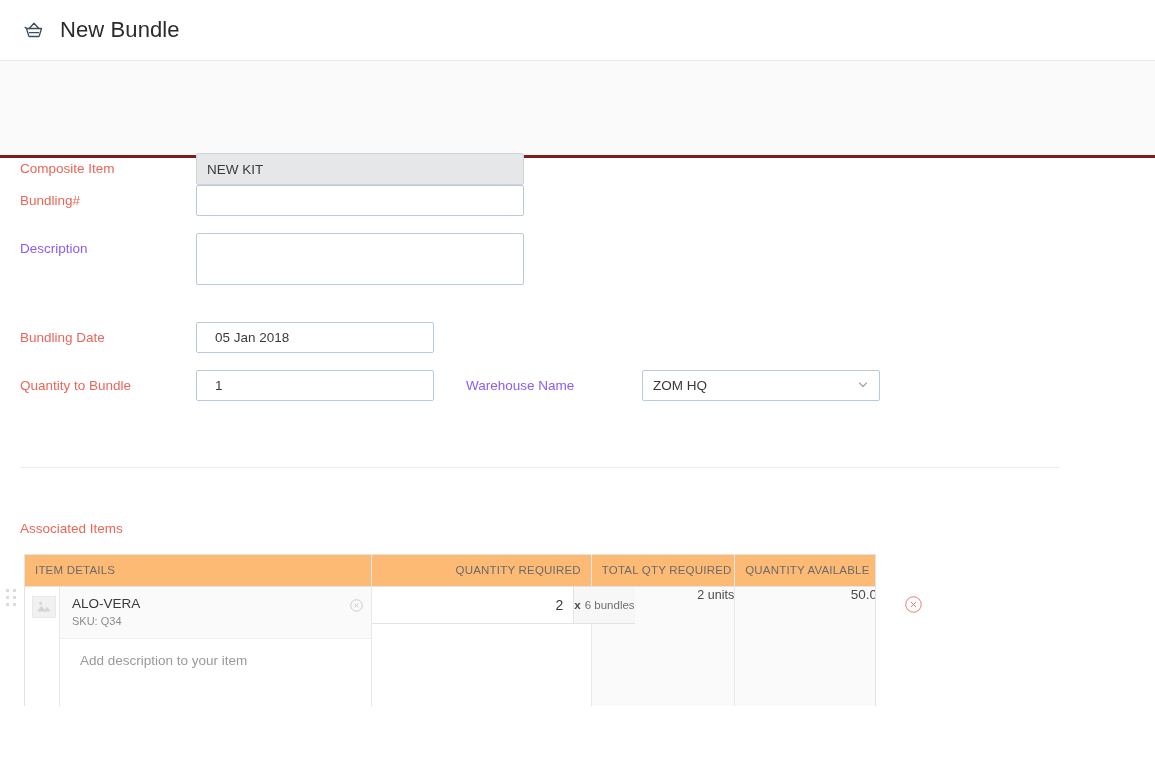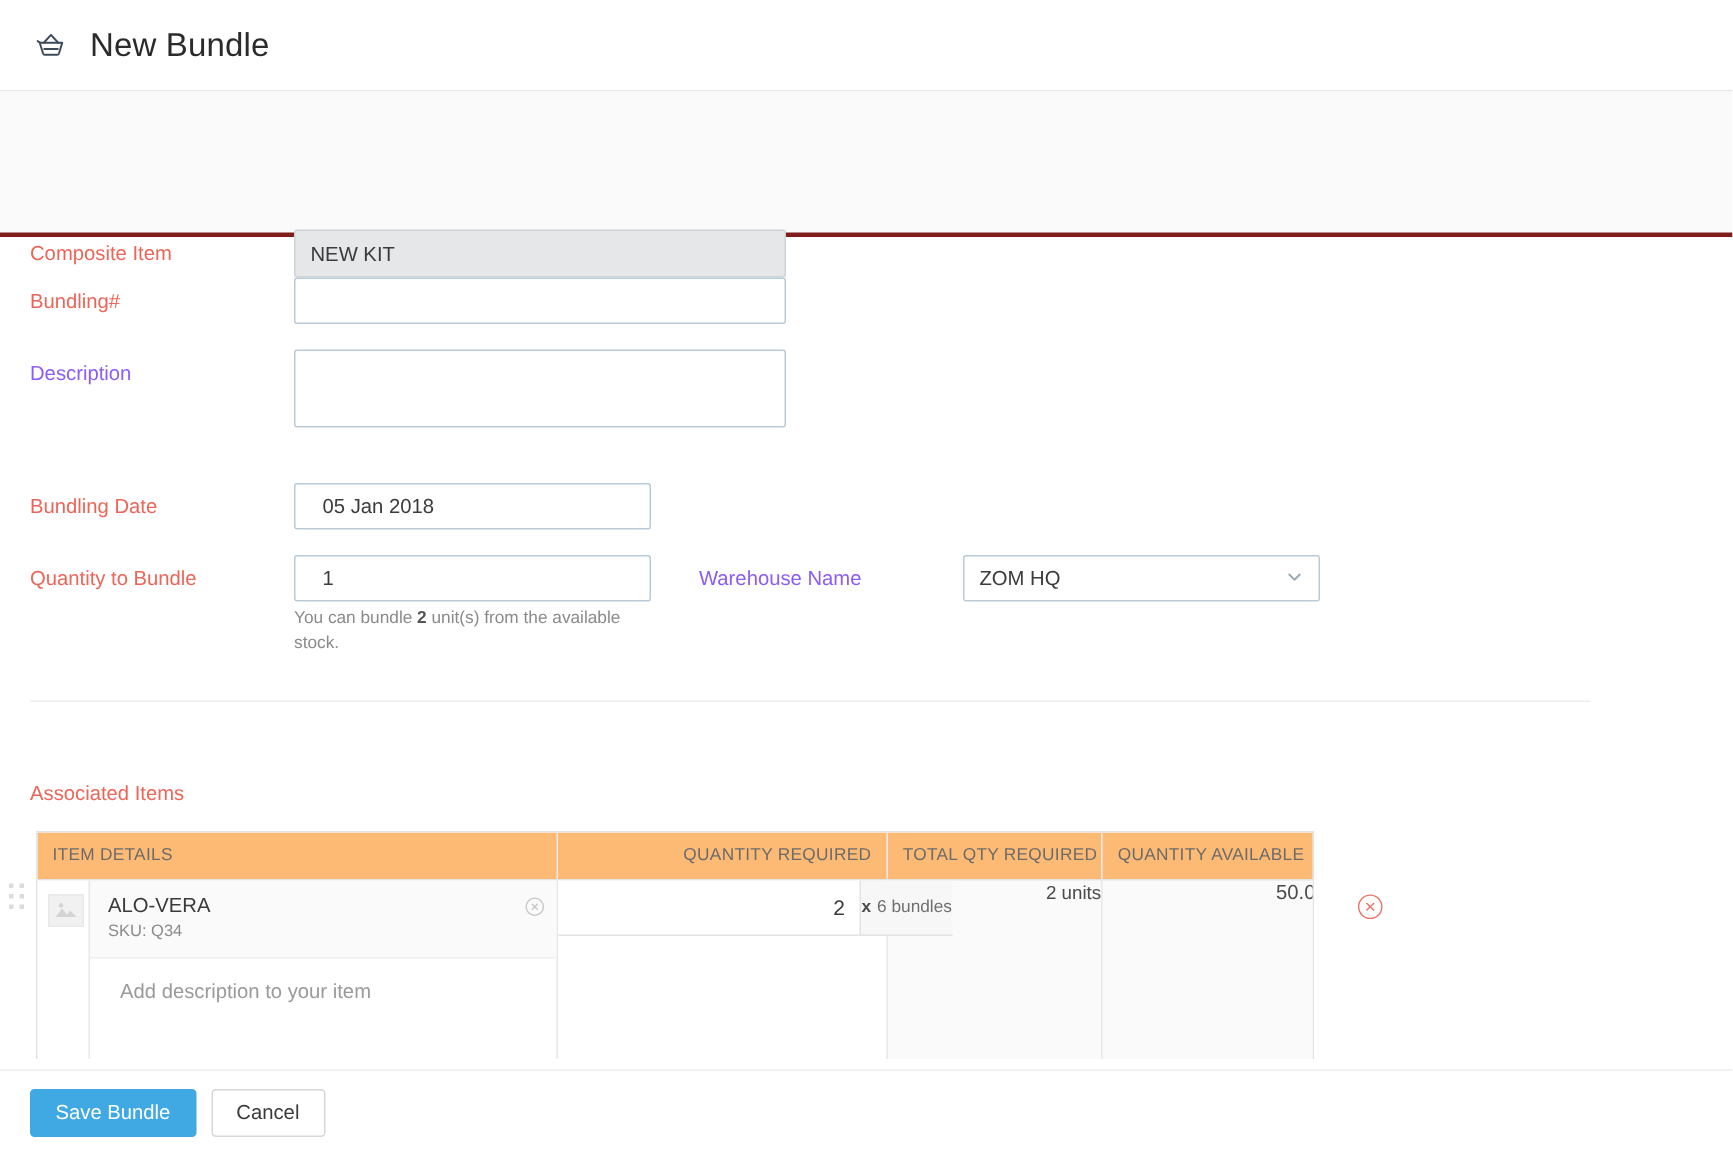--- a/index.html
+++ b/index.html
@@ -297,23 +297,20 @@
 
   <span class="field-label lbl" id="lbl-desc">Description</span>
   <textarea class="tinput" id="inp-desc" placeholder="" style=""></textarea>
 
   <span class="field-label lbl req" id="lbl-date">Bundling Date</span>
   <input class="tinput" id="inp-date" type="text" value="05 Jan 2018" style="">
 
   <span class="field-label lbl req" id="lbl-qty">Quantity to Bundle</span>
   <input class="tinput" id="inp-qty" type="text" value="1" style="">
 
-  <div class="helper">
-    <span>You can bundle </span><b>2</b><span> unit(s) from the available stock.</span>
-  </div>
 
   <span class="field-label lbl" id="lbl-wh">Warehouse Name</span>
   <div class="select-wrap">
     <span>ZOM HQ</span>
     <span class="chev">
       <svg width="12" height="12" viewBox="0 0 12 12" fill="none" stroke="#9aabb8" stroke-width="1.3" stroke-linecap="round" stroke-linejoin="round">
           <path d="M2.5 4.5 L6 8 L9.5 4.5"></path>
         </svg>
     </span>
   </div>
@@ -391,18 +388,14 @@
     </table>
   </div>
 
   <span class="row-delete">
     <svg width="17" height="17" viewBox="0 0 18 18" fill="none" stroke="#ec7265" stroke-width="1">
       <circle cx="9" cy="9" r="8.2"></circle>
       <path d="M6.3 6.3 L11.7 11.7 M11.7 6.3 L6.3 11.7"></path>
     </svg>
   </span>
 
-  <div class="footer">
-    <button class="btn btn-primary">Save Bundle</button>
-    <button class="btn btn-secondary">Cancel</button>
-  </div>
 
 </div>
 
 </body></html>

